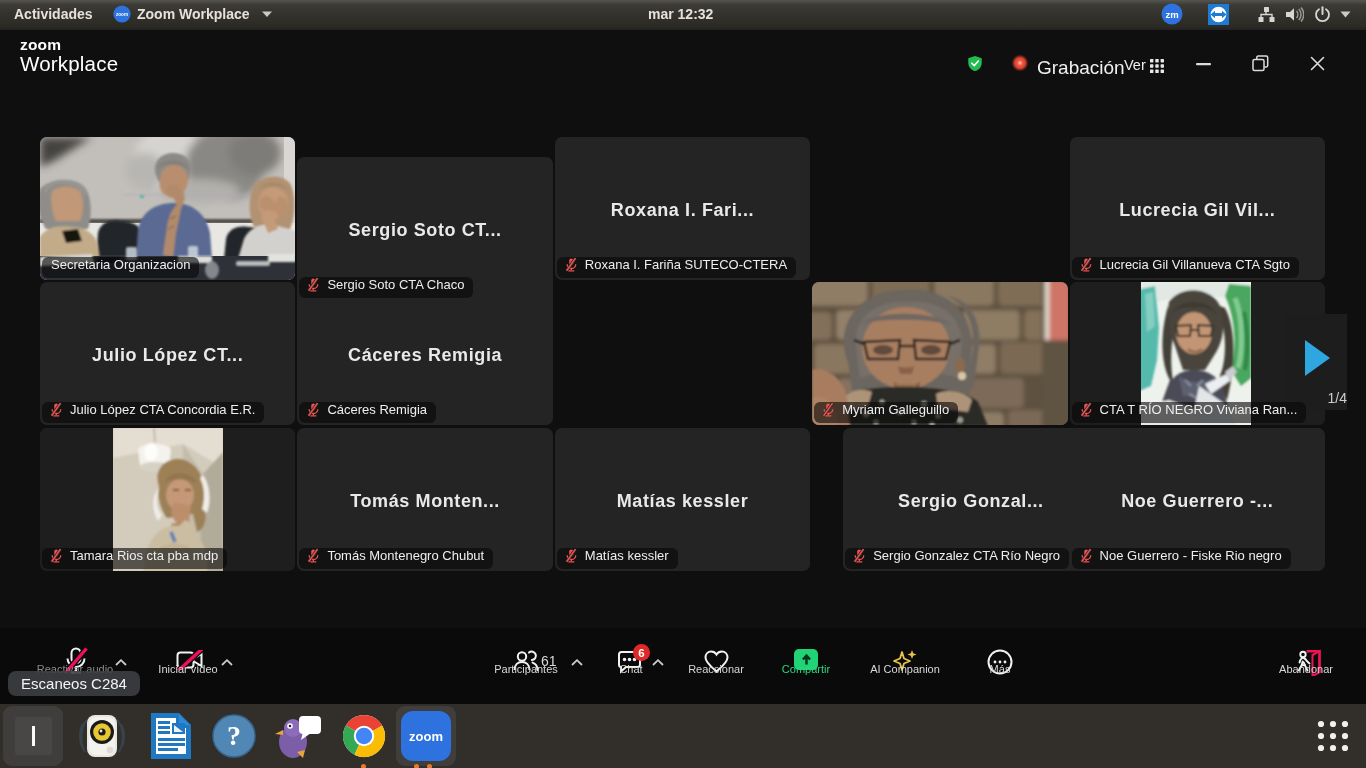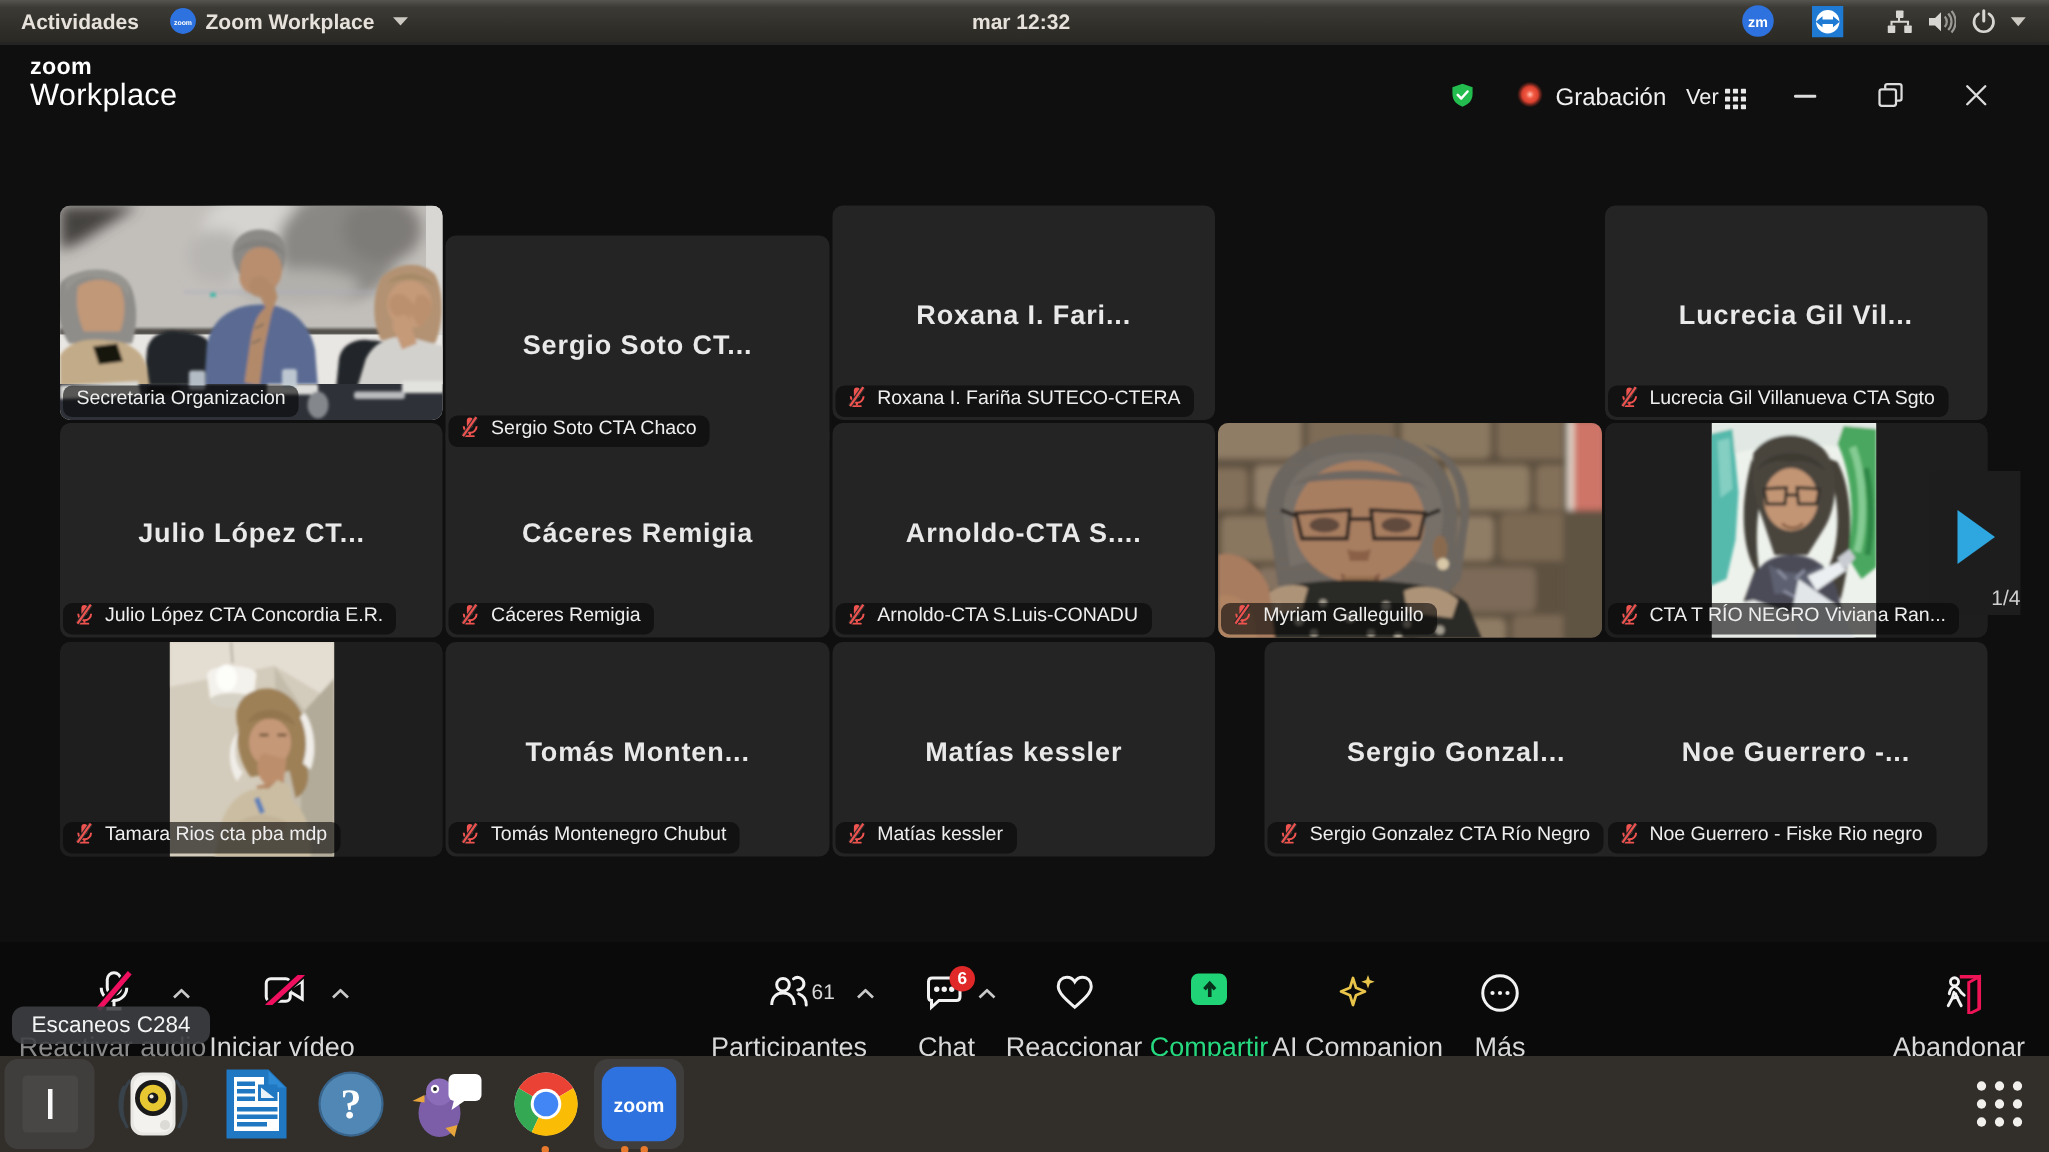--- a/index.html
+++ b/index.html
@@ -14,21 +14,21 @@
 #zwin:before{content:"";position:absolute;left:0;top:0;width:1366px;height:2px;background:#242424}
 .hdr{position:absolute;display:flex;align-items:center;color:#f0f0f0;font-size:14px}
 
 .tile{position:absolute;background:#242424;border-radius:7px;overflow:hidden}
 .cname{position:absolute;left:0;right:0;top:0;bottom:0;display:flex;align-items:center;justify-content:center;font-weight:700;font-size:18px;color:#e9e9e9;letter-spacing:.6px;padding-top:4px}
 .nlab{position:absolute;left:2px;bottom:2px;background:rgba(8,8,8,.62);border-radius:6px;height:21px;display:flex;align-items:flex-start;padding:0 9px 0 7px;font-size:13px;color:#eeeeee;white-space:nowrap;z-index:5;max-width:calc(100% - 4px);overflow:hidden}
 .nlab svg{margin-right:7px;flex:none}
 .nlab.noic{padding-left:9px}
 
 #toolbar{position:absolute;left:0;bottom:0;width:1366px;height:76px;background:#0a0a0a}
-.tlab{position:absolute;top:60px;font-size:18px;color:#d8d8d8;text-align:center;transform:translateX(-50%);white-space:nowrap}
+.tlab{position:absolute;top:35px;font-size:11px;color:#d8d8d8;text-align:center;transform:translateX(-50%);white-space:nowrap}
 .chev{position:absolute;width:12px;height:7px}
 
 #taskbar{position:absolute;left:0;top:704px;width:1366px;height:64px;background:#322f2b}
 .dock{position:absolute;top:2px;width:60px;height:60px;display:flex;align-items:center;justify-content:center}
 .dockbg{background:#403e3c;border-radius:9px}
 .dot{position:absolute;width:5px;height:5px;border-radius:50%;background:#e8792d;top:58px}
 </style></head><body>
 <div id="stage">
 
 <div id="topbar">
@@ -102,21 +102,21 @@
               <stop offset="0%" stop-color="#ffc4b4"></stop>
               <stop offset="30%" stop-color="#f25a44"></stop>
               <stop offset="62%" stop-color="#d8402e"></stop>
               <stop offset="82%" stop-color="#a03024" stop-opacity="0.55"></stop>
               <stop offset="100%" stop-color="#802418" stop-opacity="0"></stop>
             </radialGradient>
           </defs>
           <circle cx="10" cy="10" r="9.6" fill="url(#rg)"></circle>
         </svg>
       </div>
- <div class="hdr" style="left:1037px;top:29px;font-size:16px">Grabación</div>
+ <div class="hdr" style="left:1037px;top:29px;font-size:19px">Grabación</div>
  <div class="hdr" style="left:1124px;top:29px;font-size:14.5px">Ver</div>
  <div class="hdr" style="left:1150px;top:31px">
         <svg width="14" height="14" viewBox="0 0 14 14" fill="#e8e8e8">
           <rect x="0" y="0" width="3.4" height="3.4" rx="0.6"></rect>
           <rect x="5.3" y="0" width="3.4" height="3.4" rx="0.6"></rect>
           <rect x="10.6" y="0" width="3.4" height="3.4" rx="0.6"></rect>
           <rect x="0" y="5.3" width="3.4" height="3.4" rx="0.6"></rect>
           <rect x="5.3" y="5.3" width="3.4" height="3.4" rx="0.6"></rect>
           <rect x="10.6" y="5.3" width="3.4" height="3.4" rx="0.6"></rect>
           <rect x="0" y="10.6" width="3.4" height="3.4" rx="0.6"></rect>
@@ -290,36 +290,20 @@
               <rect x="7.5" y="13" width="1.6" height="2"></rect>
               <rect x="4.6" y="15" width="7.4" height="1.4" rx="0.7"></rect>
             </g>
             <path d="M13.2 1.2 L3 15.6" stroke="#2a2a2a" stroke-width="3.4"></path>
             <path d="M13.2 1.2 L3 15.6" stroke="#ef5350" stroke-width="1.7"></path>
           </svg>
           <span>Cáceres Remigia</span>
         </div>
       </div>
 
-<div class="tile" style="left:554.8px;top:254.0px;width:255.4px;height:143.0px;">
-        <div class="cname">Arnoldo-CTA S....</div>
-        <div class="nlab">
-          <svg width="14" height="15" viewBox="0 0 16 17">
-            <g fill="#ef5350">
-              <rect x="6" y="1.5" width="4.6" height="8" rx="2.3"></rect>
-              <path d="M3.6 8.2 a4.9 4.9 0 0 0 9.8 0" stroke="#ef5350" stroke-width="1.5" fill="none"></path>
-              <rect x="7.5" y="13" width="1.6" height="2"></rect>
-              <rect x="4.6" y="15" width="7.4" height="1.4" rx="0.7"></rect>
-            </g>
-            <path d="M13.2 1.2 L3 15.6" stroke="#2a2a2a" stroke-width="3.4"></path>
-            <path d="M13.2 1.2 L3 15.6" stroke="#ef5350" stroke-width="1.7"></path>
-          </svg>
-          <span>Arnoldo-CTA S.Luis-CONADU</span>
-        </div>
-      </div>
 
 <div class="tile" style="left:812.2px;top:254.0px;width:255.4px;height:143.0px;"><svg width="256" height="144" viewBox="0 0 256 144" preserveAspectRatio="none">
 <rect width="256" height="144" fill="#5e5140"></rect>
 <g filter="url(#b3)">
 <rect x="-6" y="-6" width="62" height="30" rx="5" fill="#8f7d66"></rect>
 <rect x="60" y="-8" width="58" height="32" rx="5" fill="#7e6c56"></rect>
 <rect x="122" y="-6" width="60" height="30" rx="5" fill="#8a7860"></rect>
 <rect x="186" y="-8" width="52" height="32" rx="5" fill="#7f6d57"></rect>
 <rect x="24" y="28" width="60" height="30" rx="5" fill="#93806a"></rect>
 <rect x="88" y="26" width="58" height="32" rx="5" fill="#7c6a54"></rect>

